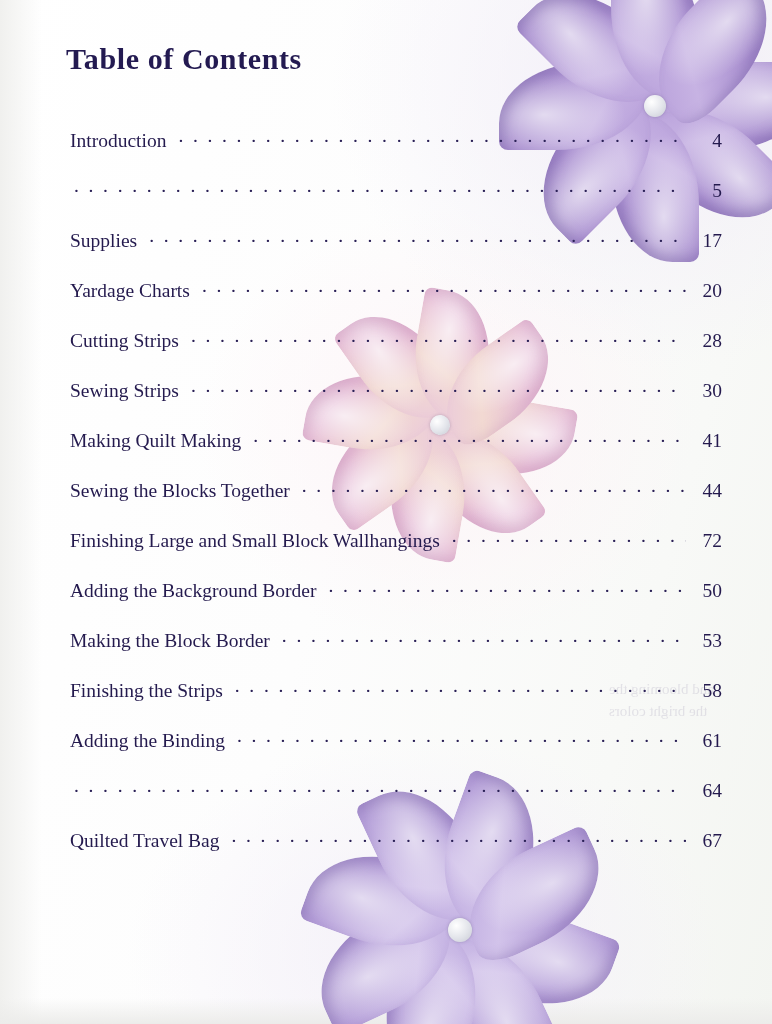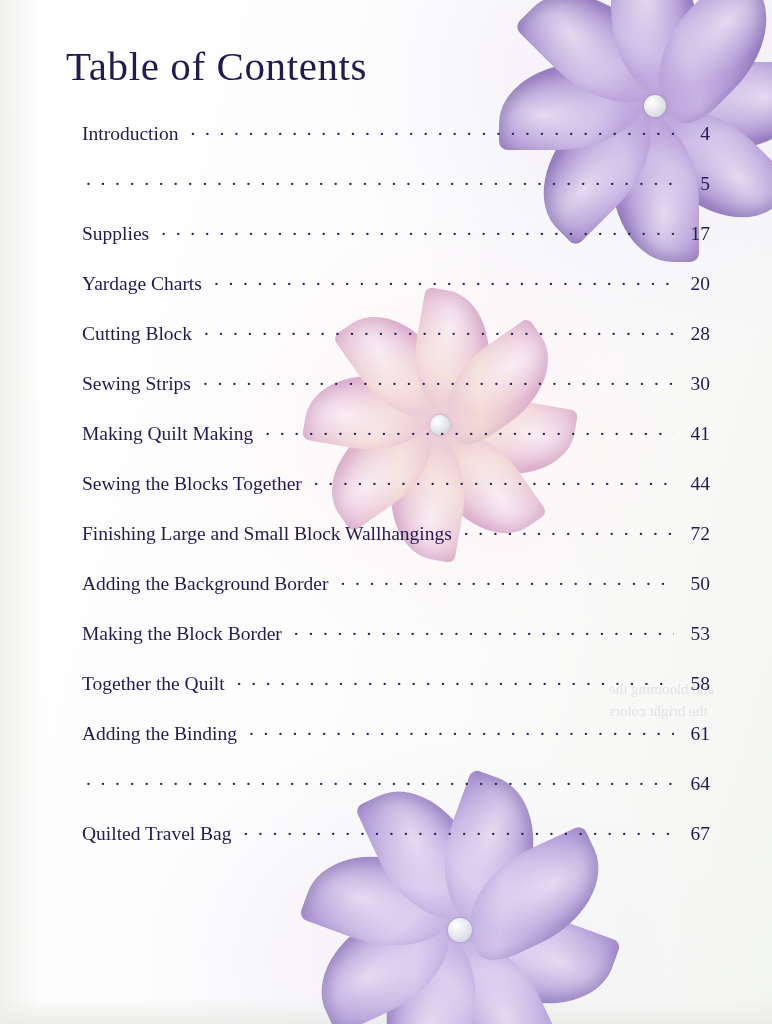--- a/index.html
+++ b/index.html
@@ -106,28 +106,28 @@
     box-shadow: inset -6px -4px 12px rgba(115,90,160,0.33);
   }
 
   
   .content {
     position: relative;
     z-index: 3;
     padding: 42px 46px 0 66px;
   }
   .toc-title {
-    font-size: 41px;
+    font-size: 30px;
     letter-spacing: 0.6px;
     color: #231a51;
-    margin: 0 0 30px 0;
-    font-weight: normal;
+    margin: 0 0 51px 0;
+    font-weight: bold;
   }
   .toc-list {
-    margin: 16px;
+    margin: 4px;
     padding: 0;
     list-style: none;
   }
   .toc-row {
     display: flex;
     align-items: baseline;
     font-size: 19.5px;
     color: #241a4e;
     margin-bottom: 25.5px;
     white-space: nowrap;
@@ -285,21 +285,21 @@
         <span class="toc-label">Supplies</span>
         <span class="toc-dots"></span>
         <span class="toc-page">17</span>
       </li>
       <li class="toc-row">
         <span class="toc-label">Yardage Charts</span>
         <span class="toc-dots"></span>
         <span class="toc-page">20</span>
       </li>
       <li class="toc-row">
-        <span class="toc-label">Cutting Block</span>
+        <span class="toc-label">Cutting Strips</span>
         <span class="toc-dots"></span>
         <span class="toc-page">28</span>
       </li>
       <li class="toc-row">
         <span class="toc-label">Sewing Strips</span>
         <span class="toc-dots"></span>
         <span class="toc-page">30</span>
       </li>
       <li class="toc-row">
         <span class="toc-label">Making Quilt Making</span>
@@ -320,21 +320,21 @@
         <span class="toc-label">Adding the Background Border</span>
         <span class="toc-dots"></span>
         <span class="toc-page">50</span>
       </li>
       <li class="toc-row">
         <span class="toc-label">Making the Block Border</span>
         <span class="toc-dots"></span>
         <span class="toc-page">53</span>
       </li>
       <li class="toc-row">
-        <span class="toc-label">Together the Quilt</span>
+        <span class="toc-label">Finishing the Strips</span>
         <span class="toc-dots"></span>
         <span class="toc-page">58</span>
       </li>
       <li class="toc-row">
         <span class="toc-label">Adding the Binding</span>
         <span class="toc-dots"></span>
         <span class="toc-page">61</span>
       </li>
       <li class="toc-row">
         <span class="toc-dots"></span>

